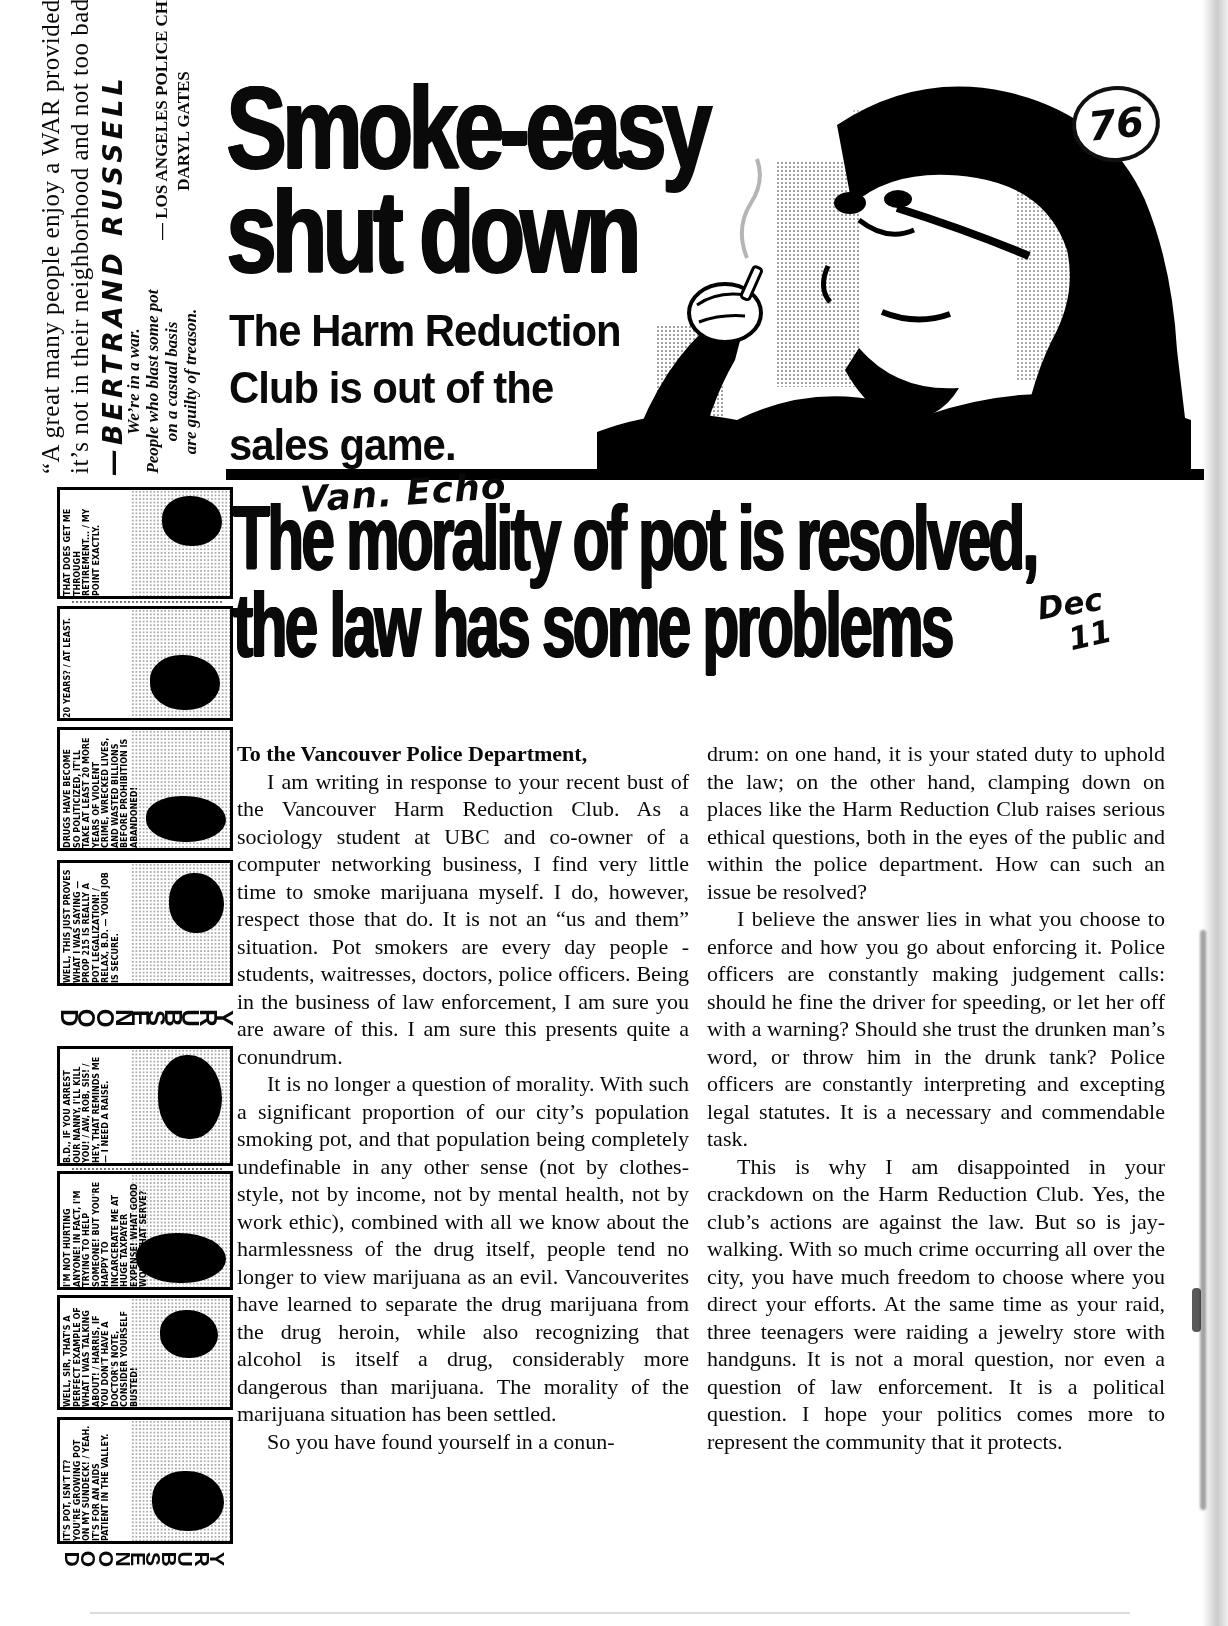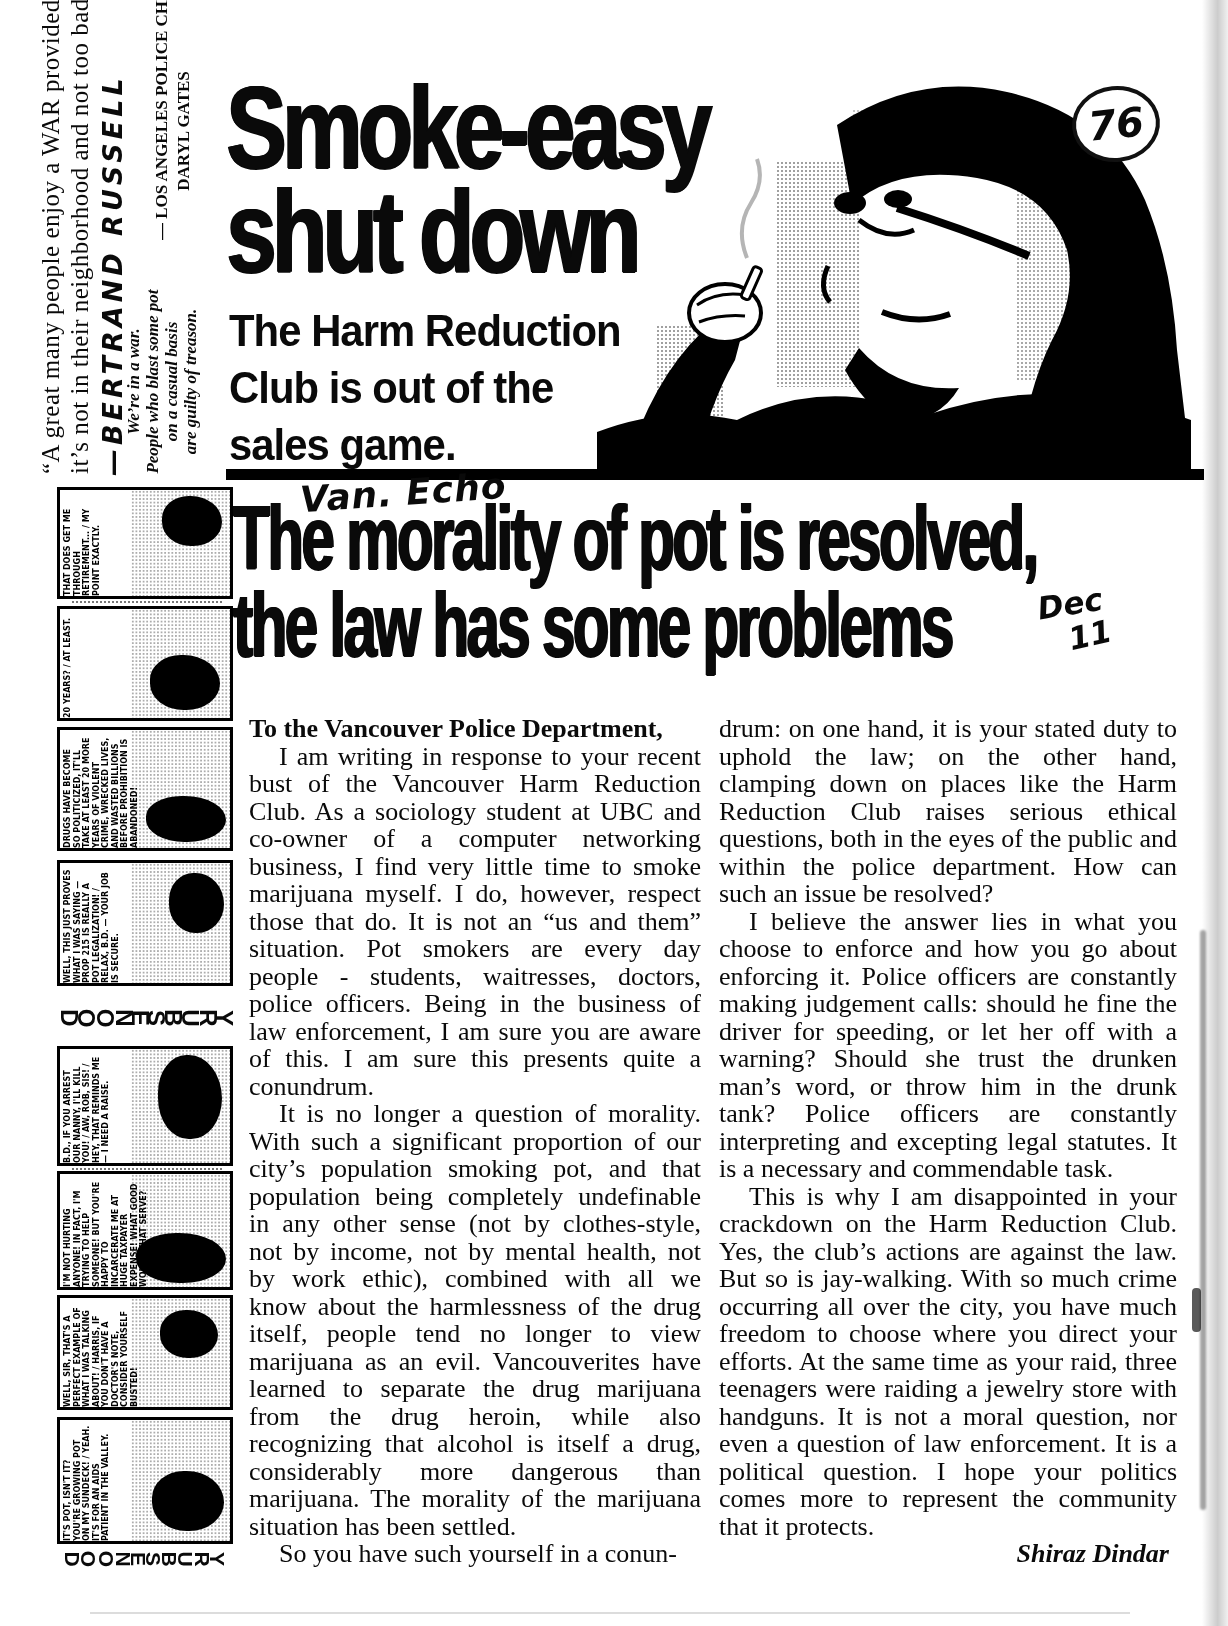--- a/index.html
+++ b/index.html
@@ -39,21 +39,21 @@
   .src-note{position:absolute;left:300px;top:472px;font-size:36px;transform:rotate(-4deg);letter-spacing:1px;}
   .date-note{position:absolute;left:1040px;top:586px;font-size:31px;transform:rotate(-9deg);line-height:34px;}
   .date-note .day{display:block;margin-left:26px;transform:rotate(-4deg);}
   
   .h-main{position:absolute;left:233px;top:494px;font-family:"Liberation Sans",sans-serif;
     font-weight:bold;font-size:91px;line-height:87px;letter-spacing:-4px;
     transform:scaleX(.66);transform-origin:0 0;
     text-shadow:2px 0 0 currentColor,-1px 0 0 currentColor,0 1px 0 currentColor;}
   .h-main span{display:block;white-space:nowrap;}
   
-  .col{position:absolute;top:715px;text-align:justify;font-size:26px;line-height:27.5px;margin-left:12px;}
+  .col{position:absolute;top:740px;text-align:justify;font-size:22px;line-height:27.5px;}
   .col1{left:237px;width:452px;}
   .col2{left:707px;width:458px;font-family:Liberation Serif, serif;}
   .col p{margin:0;}
   .col p.ind{text-indent:30px;}
   .salutation{font-weight:bold;}
   .signature{margin-top:6px;text-align:right;font-weight:bold;font-style:italic;padding-right:8px;}
   
   .comic-panel{position:absolute;left:57px;width:176px;background:#fff;border:3px solid #000;
     box-sizing:border-box;overflow:hidden;}
   .panel-dialogue{position:absolute;left:3px;top:100%;transform:rotate(-90deg);transform-origin:0 0;
@@ -145,28 +145,27 @@
 
   <div class="h-main">
     <span>The morality of pot is resolved,</span>
     <span>the law has some problems</span>
   </div>
 
   <div class="col col1">
     <p class="salutation">To the Vancouver Police Department,</p>
     <p class="ind">I am writing in response to your recent bust of the Vancouver Harm Reduction Club. As a sociology student at UBC and co-owner of a computer networking business, I find very little time to smoke marijuana myself. I do, however, respect those that do. It is not an “us and them” situation. Pot smokers are every day people - students, waitresses, doctors, police officers. Being in the business of law enforcement, I am sure you are aware of this. I am sure this presents quite a conundrum.</p>
     <p class="ind">It is no longer a question of morality. With such a significant proportion of our city’s population smoking pot, and that population being completely undefinable in any other sense (not by clothes-style, not by income, not by mental health, not by work ethic), combined with all we know about the harmlessness of the drug itself, people tend no longer to view marijuana as an evil. Vancouverites have learned to separate the drug marijuana from the drug heroin, while also recognizing that alcohol is itself a drug, considerably more dangerous than marijuana. The morality of the marijuana situation has been settled.</p>
-    <p class="ind">So you have such yourself in a conun-</p>
+    <p class="ind">So you have found yourself in a conun-</p>
   </div>
 
   <div class="col col2">
     <p>drum: on one hand, it is your stated duty to uphold the law; on the other hand, clamping down on places like the Harm Reduction Club raises serious ethical questions, both in the eyes of the public and within the police department. How can such an issue be resolved?</p>
     <p class="ind">I believe the answer lies in what you choose to enforce and how you go about enforcing it. Police officers are constantly making judgement calls: should he fine the driver for speeding, or let her off with a warning? Should she trust the drunken man’s word, or throw him in the drunk tank? Police officers are constantly interpreting and excepting legal statutes. It is a necessary and commendable task.</p>
     <p class="ind">This is why I am disappointed in your crackdown on the Harm Reduction Club. Yes, the club’s actions are against the law. But so is jay-walking. With so much crime occurring all over the city, you have much freedom to choose where you direct your efforts. At the same time as your raid, three teenagers were raiding a jewelry store with handguns. It is not a moral question, nor even a question of law enforcement. It is a political question. I hope your politics comes more to represent the community that it protects.</p>
-    <p class="signature">Shiraz Dindar</p>
   </div>
 
   <div class="comic-panel" style="top:487px;height:112px;">
     <div class="p-dots"></div>
     <div class="p-blob" style="right:8px;top:6px;width:60px;height:50px;"></div>
     <div class="panel-dialogue" style="width:102px;">THAT DOES GET ME THROUGH RETIREMENT... / MY POINT EXACTLY.</div>
   </div>
   <div class="comic-credit" style="top:601px;"></div>
   <div class="comic-panel" style="top:606px;height:115px;">
     <div class="p-dots"></div>

